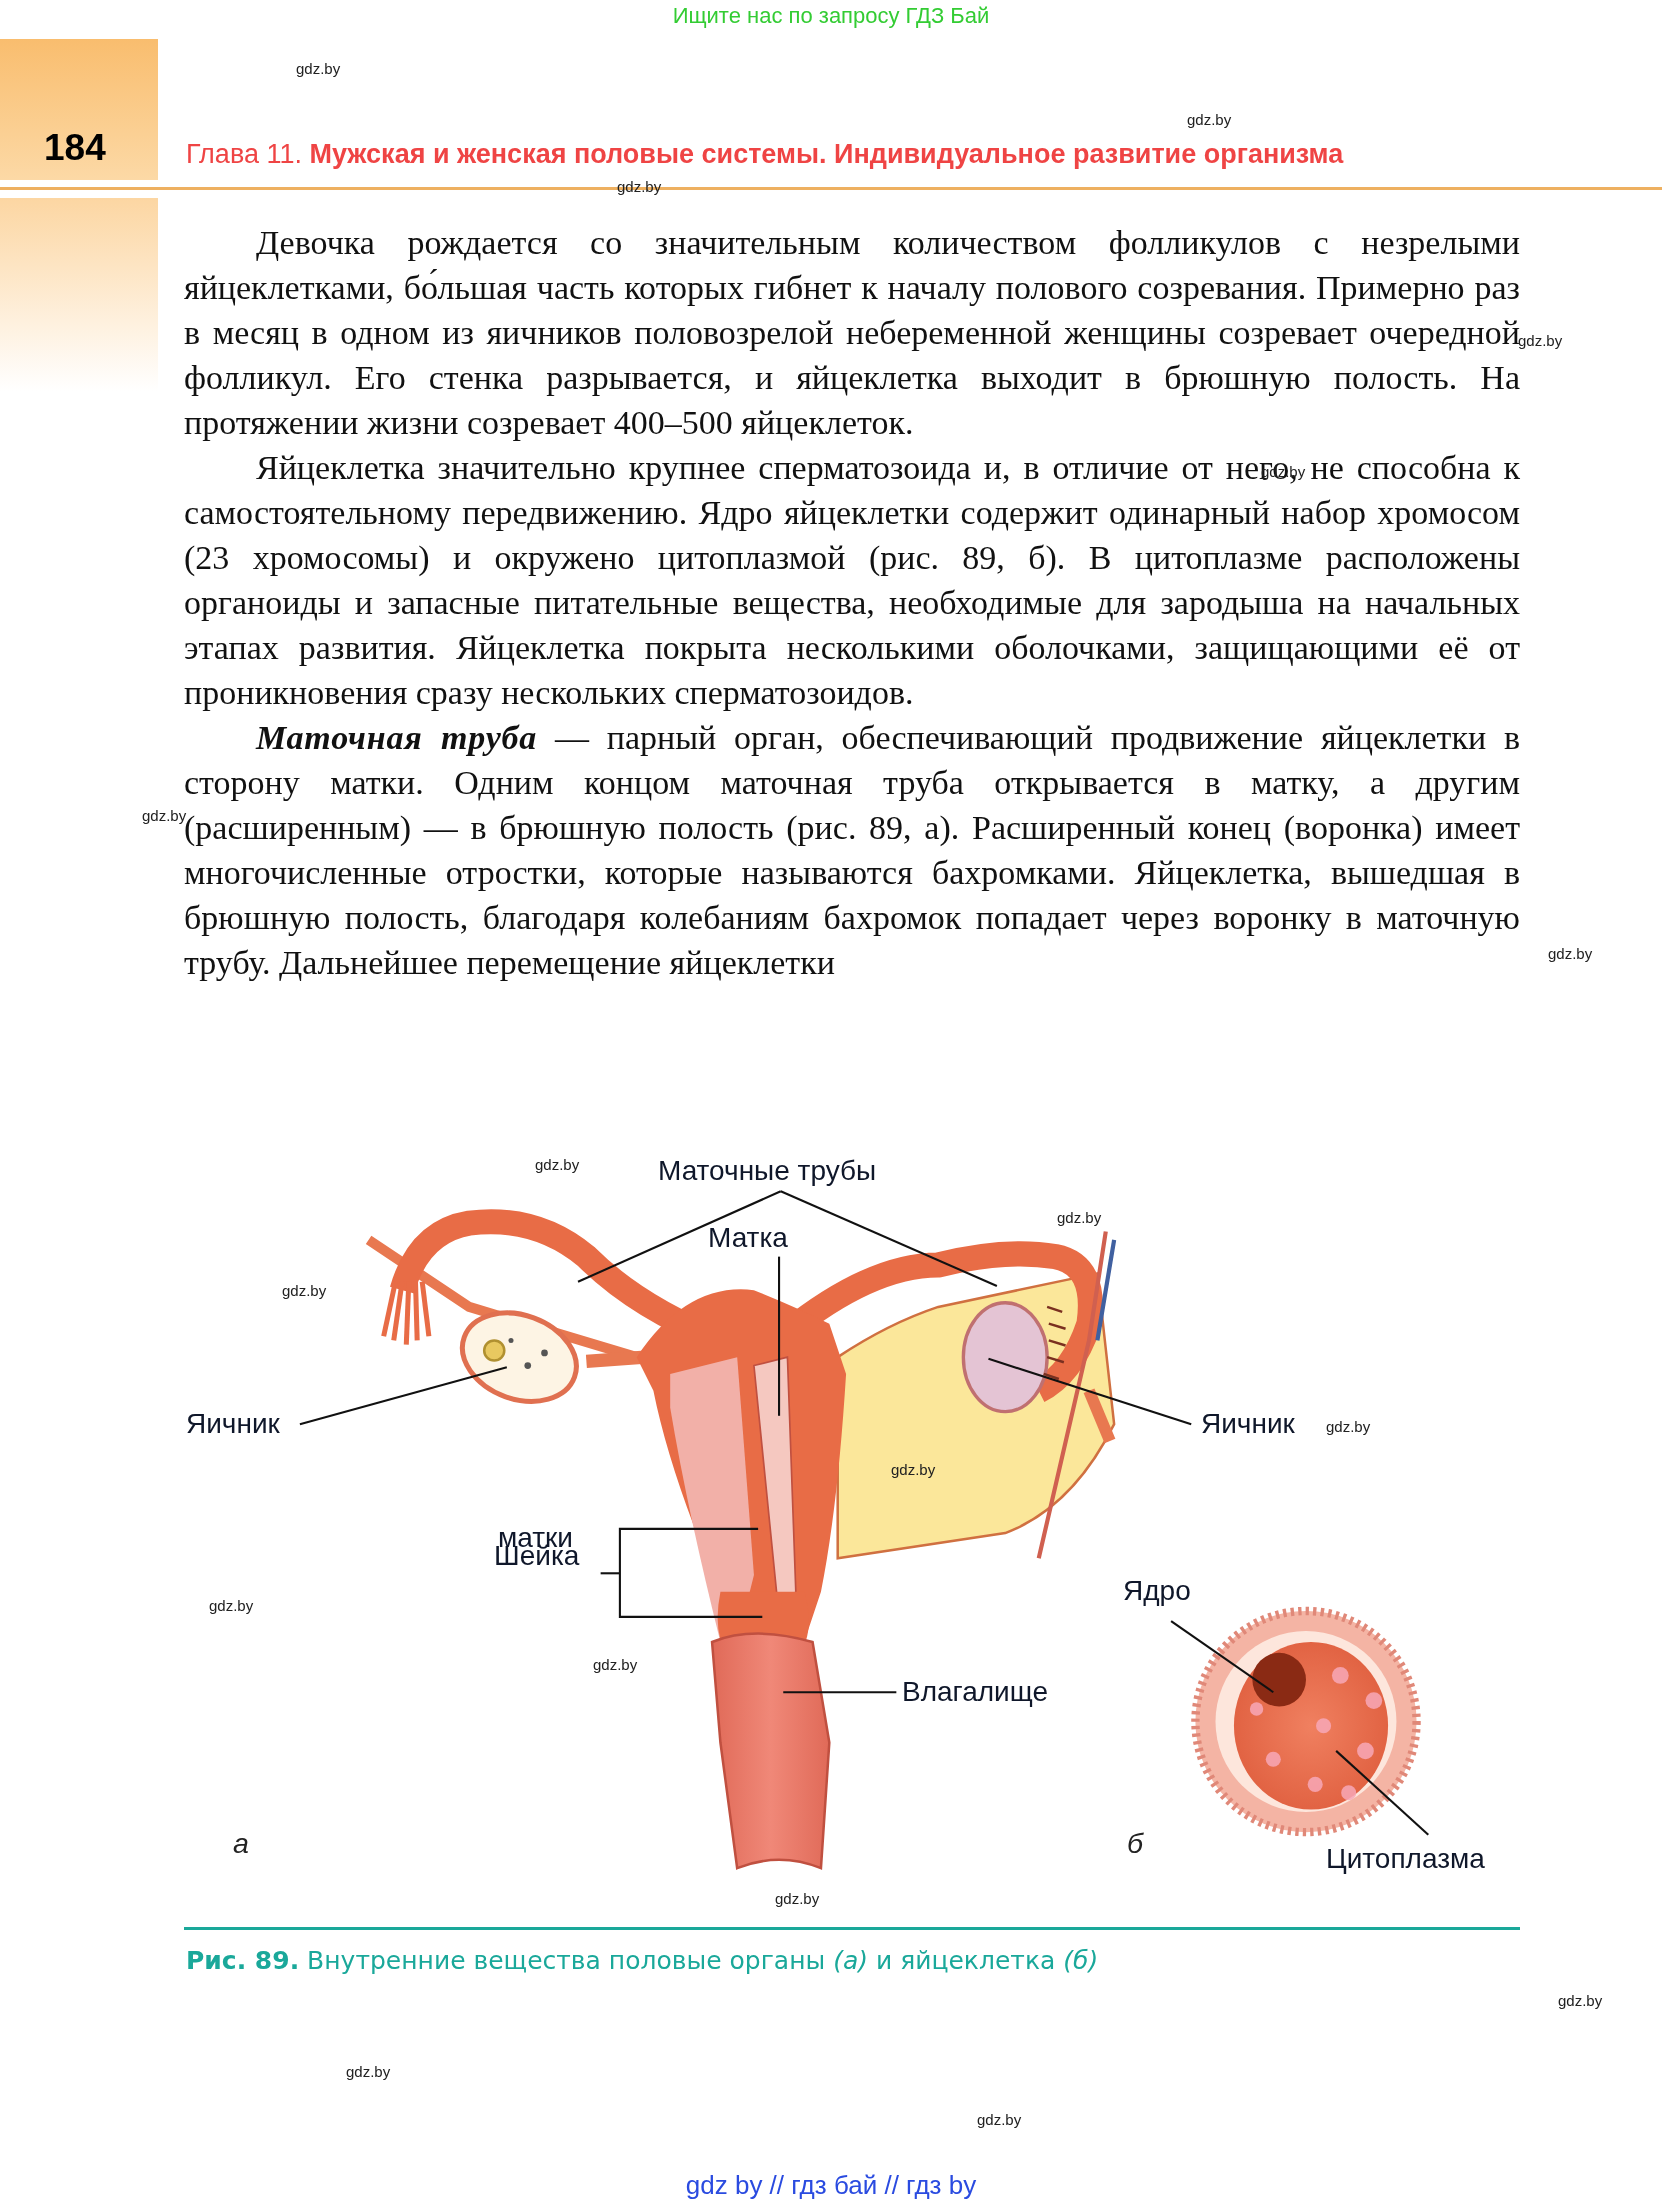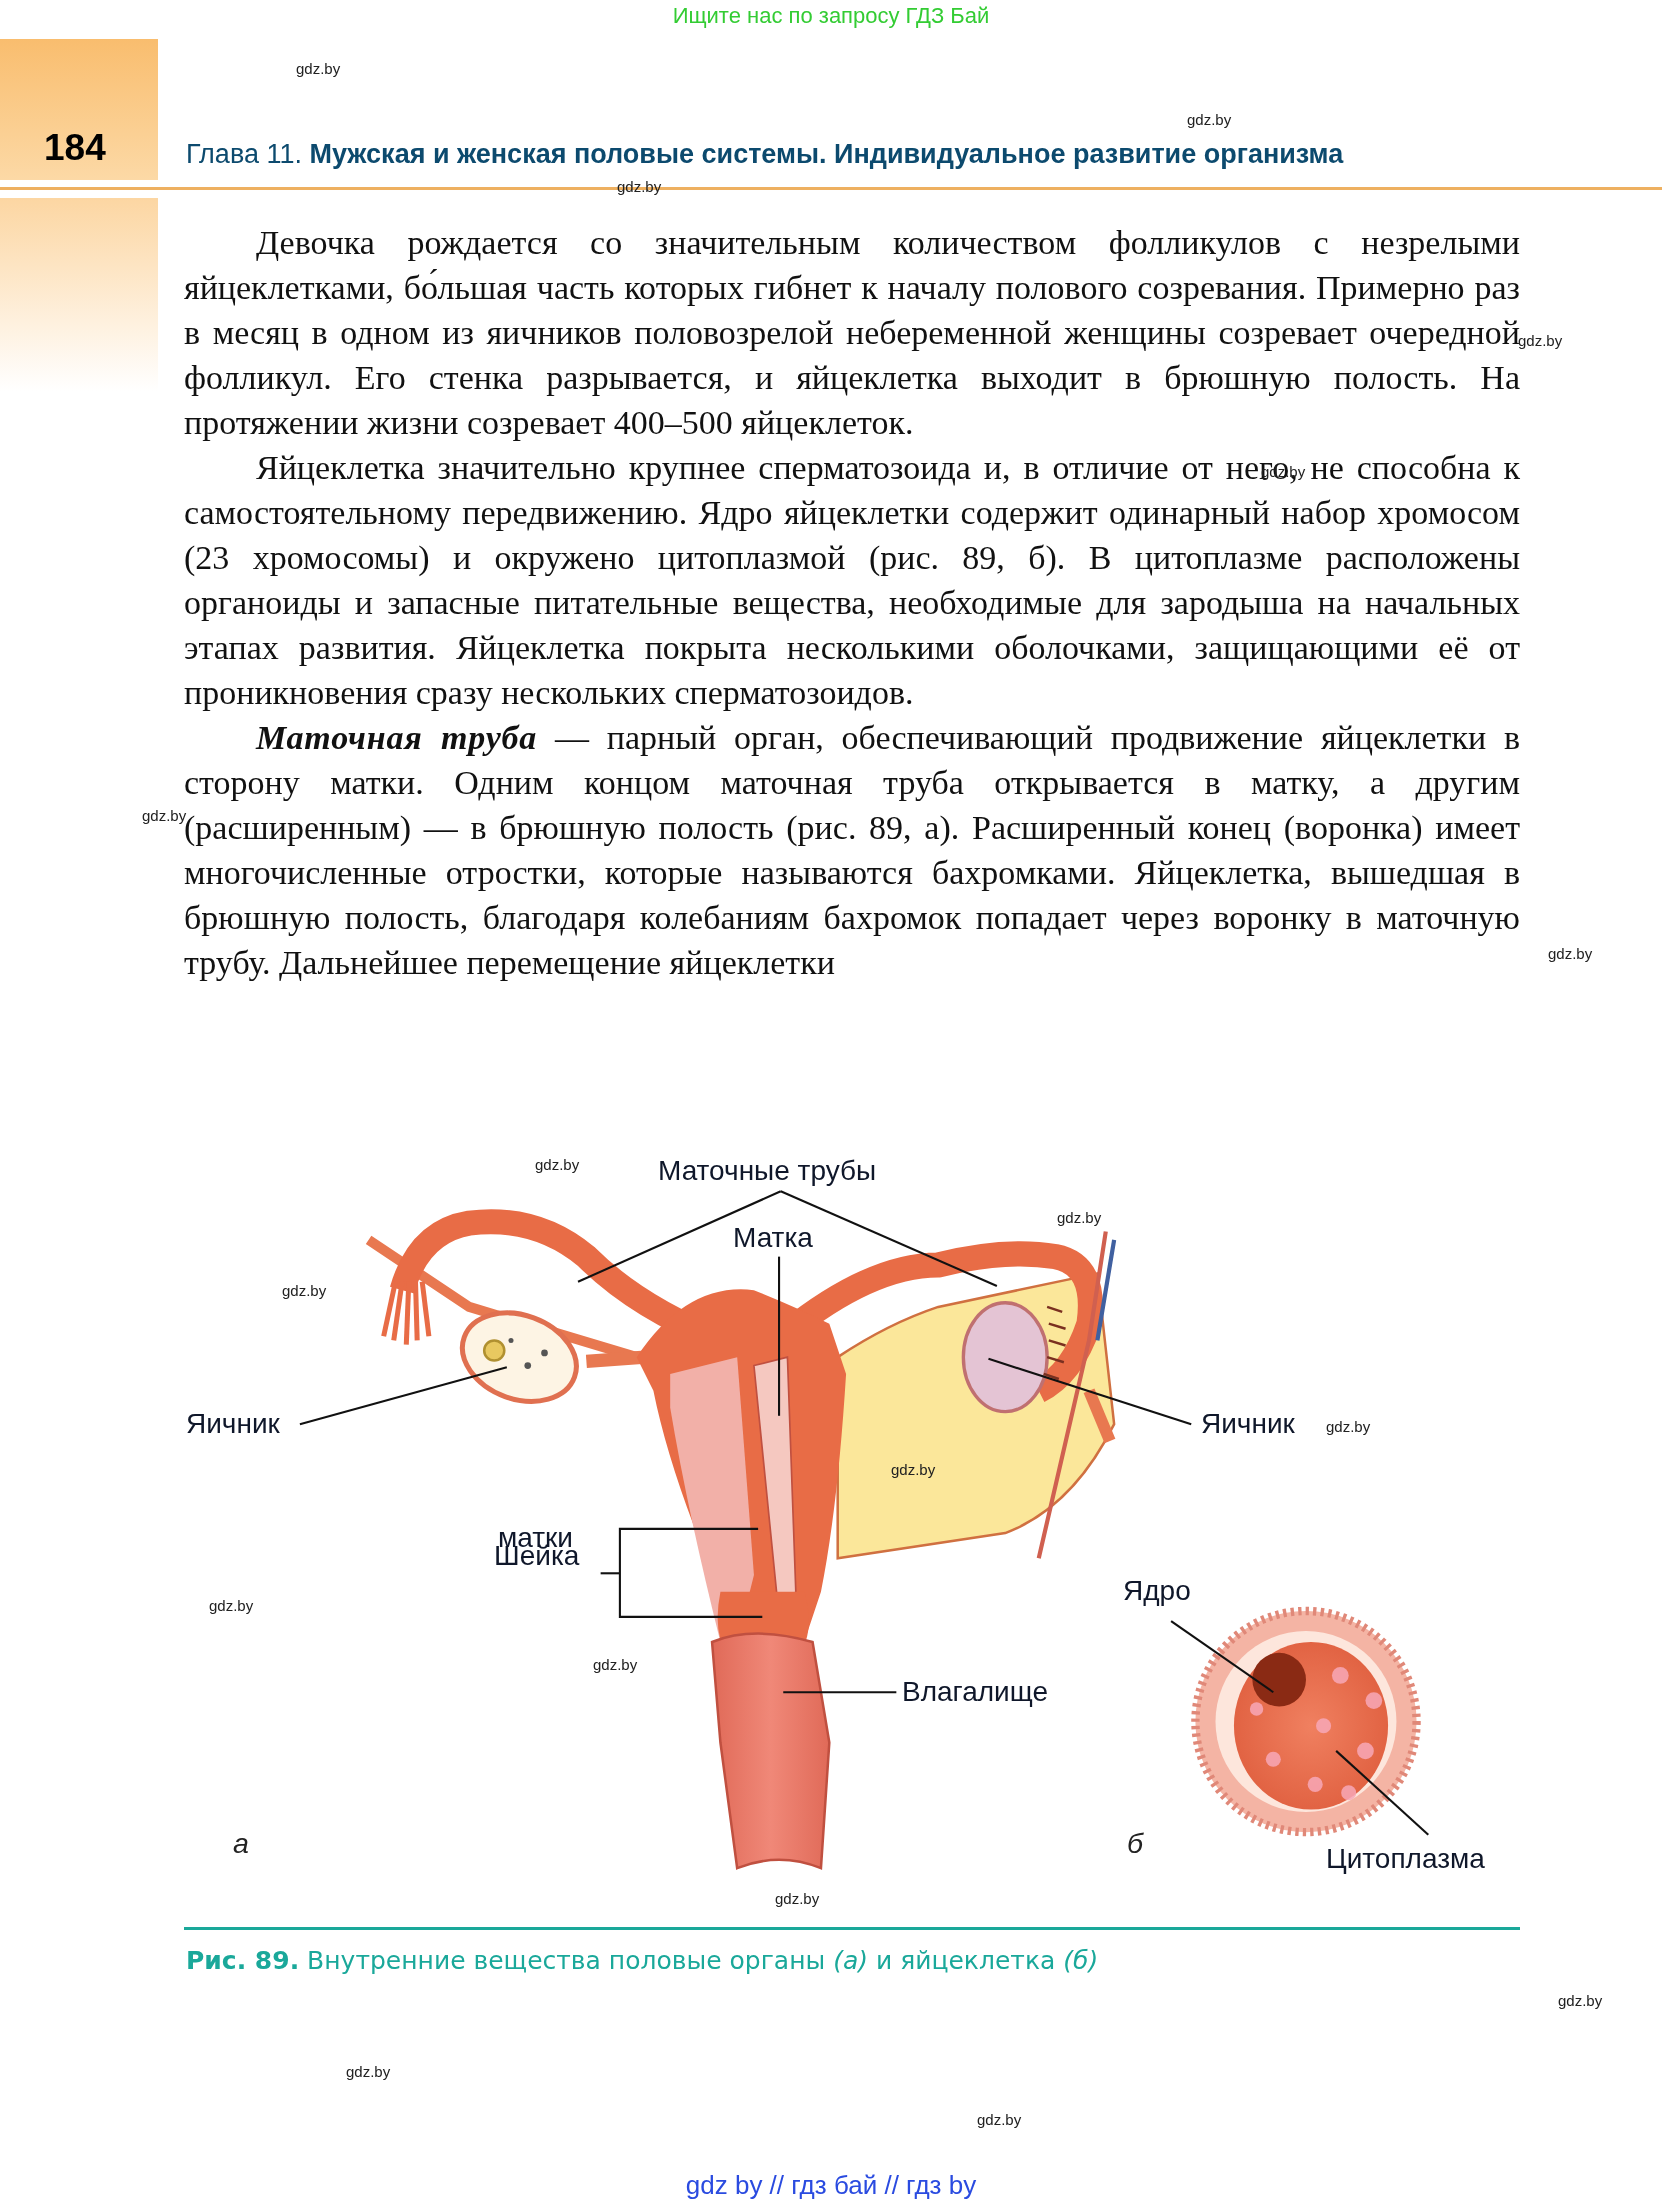--- a/index.html
+++ b/index.html
@@ -2,21 +2,21 @@
 <html style="font-size:13.4px"><head>
 <meta charset="utf-8">
 <style>
   html, body { margin:0; padding:0; background:#ffffff; }
   body { width:1662px; height:2205px; position:relative; overflow:hidden; font-family:"Liberation Serif", serif; color:#111; }
   .abs { position:absolute; }
   .top-banner { left:0; width:1662px; top:3.4px; text-align:center; font-family:"Liberation Sans", sans-serif; font-size:22px; color:#33cc33; }
   .orange-block { left:0; top:39px; width:158px; height:141px; background:linear-gradient(#f9bd6e, #fcd9a6); }
   .orange-fade { left:0; top:198px; width:158px; height:193px; background:linear-gradient(#fcd6a2, rgba(255,255,255,0)); }
   .page-num { left:0; top:127px; width:138px; text-align:left; font-family:"Liberation Sans", sans-serif; font-weight:bold; font-size:37px; color:#000;padding-left:44px; }
-  .chapter { left:186px; top:139px; font-family:"Liberation Sans", sans-serif; font-size:27px; color:#0c4a6e; white-space:nowrap; }
+  .chapter { left:186px; top:139px; font-family:"Liberation Sans", sans-serif; font-size:27px; color:#ef4444; white-space:nowrap; }
   .chapter b { font-weight:bold; }
   .header-rule { left:0; top:187px; width:1662px; height:2.5px; background:#eeb060; }
   .body-text { left:184px; width:1336px; font-size:34px; line-height:45px; text-align:justify; }
   .body-text p { margin:0; text-indent:72px; }
   .term { font-weight:bold; font-style:italic; letter-spacing:0.8px; }
   .wm { font-family:"Liberation Sans", sans-serif; font-size:15px; color:#222; white-space:nowrap; }
   .fig-label { font-family:"Liberation Sans", sans-serif; font-size:28px; color:#0f172a; white-space:nowrap; }
   .fig-letter { font-family:"Liberation Sans", sans-serif; font-style:italic; font-size:28.5px; color:#222; }
   .teal-rule { left:184px; top:1927px; width:1336px; height:2.5px; background:#1aa89a; }
   .caption { left:186px; top:1946px; font-family:"DejaVu Sans", sans-serif; font-size:25px; color:#1aa89a; white-space:nowrap; }
@@ -137,21 +137,21 @@
 
     <path d="M935,2020 L1070,2020"></path>
 
     <path d="M1398,1935 L1520,2020"></path>
 
     <path d="M1595,2090 L1705,2190"></path>
   </g>
 </svg>
 
 <div class="abs fig-label" style="left:658px; top:1155px;">Маточные трубы</div>
-<div class="abs fig-label" style="left:733px; top:1222px;">Матка</div>
+<div class="abs fig-label" style="left:708px; top:1222px;">Матка</div>
 <div class="abs fig-label" style="left:186px; top:1408px;">Яичник</div>
 <div class="abs fig-label" style="left:1201px; top:1408px;">Яичник</div>
 <div class="abs fig-label" style="left:494px; top:1540px;">Шейка</div>
 <div class="abs fig-label" style="left:498px; top:1522px;">матки</div>
 <div class="abs fig-label" style="left:902px; top:1676px;">Влагалище</div>
 <div class="abs fig-label" style="left:1123px; top:1575px;">Ядро</div>
 <div class="abs fig-label" style="left:1326px; top:1843px;">Цитоплазма</div>
 <div class="abs fig-letter" style="left:233px; top:1827px;">а</div>
 <div class="abs fig-letter" style="left:1127px; top:1827px;">б</div>
 

